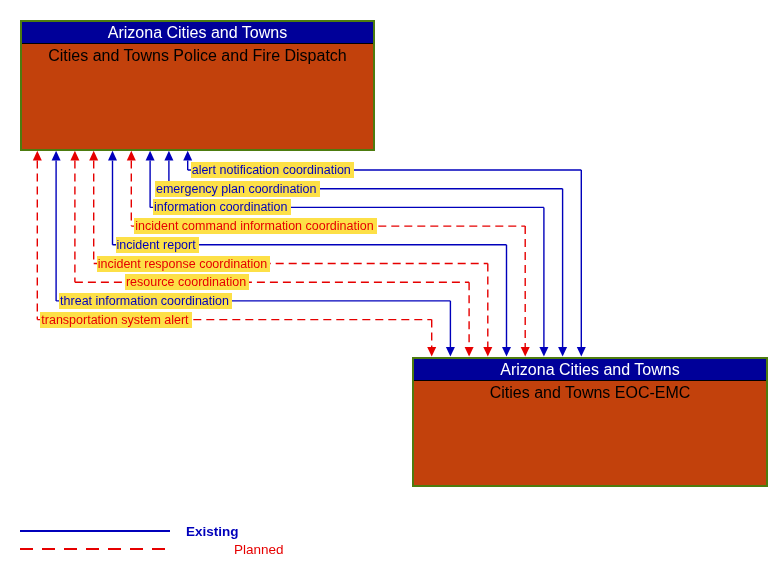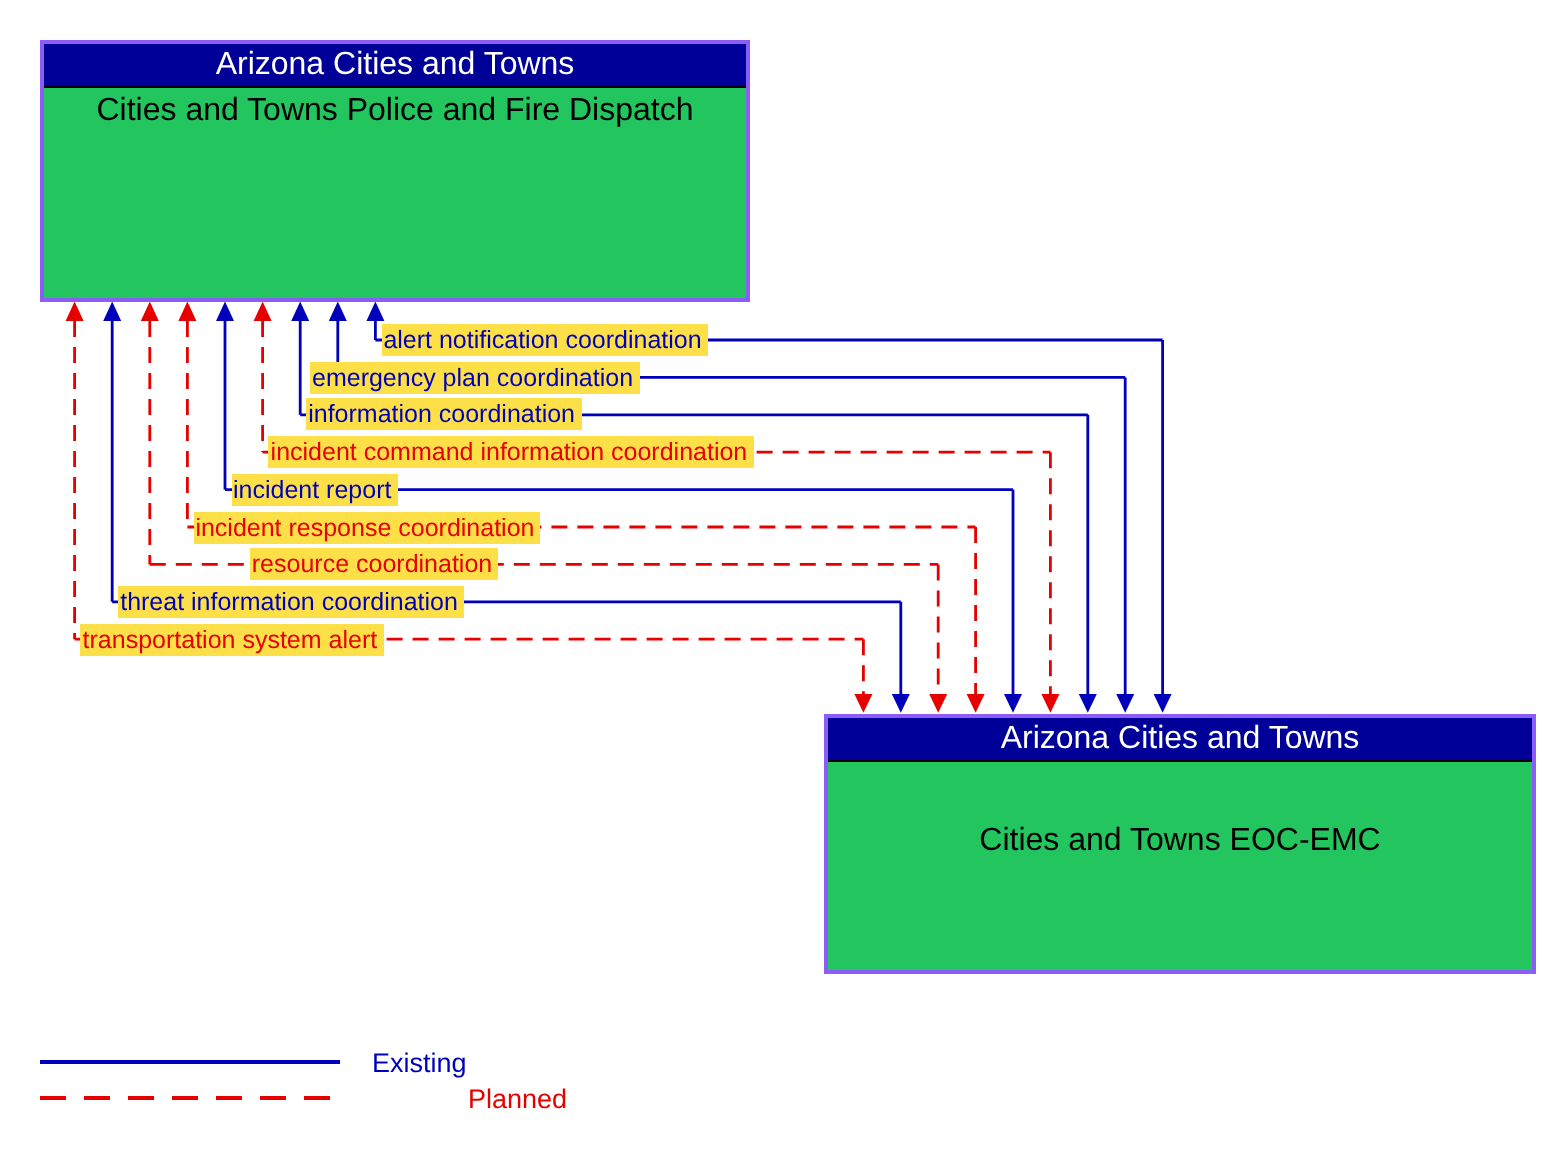--- a/index.html
+++ b/index.html
@@ -2,36 +2,36 @@
 <html><head>
 <meta charset="utf-8">
 <style>
   html,body{margin:0;padding:0;background:#ffffff;}
   .stage{
     position:relative;width:783px;height:579px;background:#ffffff;overflow:hidden;
     font-family:"Liberation Sans","DejaVu Sans",sans-serif;
   }
   #flow-svg{position:absolute;left:0;top:0;z-index:1;}
   .entity-box{
-    position:absolute;z-index:2;background:#22c55e;
-    border:2px solid #8b5cf6;box-sizing:border-box;
+    position:absolute;z-index:2;background:#c2410c;
+    border:2px solid #4d7c0f;box-sizing:border-box;
   }
   .entity-box .hdr{
     height:21px;line-height:21px;text-align:center;
     font-size:16px;border-bottom:1px solid #000000;
     white-space:nowrap;overflow:hidden;
   }
   .entity-box .ttl{
     text-align:center;font-size:16px;line-height:20px;color:#000000;
     padding-top:2px;margin:0 auto;
   }
   #top-box{left:20px;top:20px;width:355px;height:131px;}
   #top-box .ttl{max-width:318px;}
   #bottom-box{left:412px;top:357px;width:356px;height:130px;}
-  #bottom-box .ttl{max-width:330px;margin-top:28px;}
+  #bottom-box .ttl{max-width:330px;}
   .flow-label{
     position:absolute;z-index:3;background:#fde047;
     font-size:12.5px;line-height:16px;height:16px;
     padding:0 3px 0 1px;white-space:nowrap;
   }
   .legend-label{
     position:absolute;z-index:3;font-size:13.5px;line-height:17px;white-space:nowrap;
   }
   #legend-existing-label{left:186px;top:523px;}
   #legend-planned-label{left:186px;top:541px;margin-left:48px;}
@@ -106,16 +106,16 @@
       <span class="flow-label" style="left: 155px; top: 180.7px; color: rgb(0, 0, 187);">emergency plan coordination</span>
       <span class="flow-label" style="left: 153.1px; top: 199.4px; color: rgb(0, 0, 187);">information coordination</span>
       <span class="flow-label" style="left: 134.3px; top: 218.1px; color: rgb(230, 0, 0);">incident command information coordination</span>
       <span class="flow-label" style="left: 115.5px; top: 236.8px; color: rgb(0, 0, 187);">incident report</span>
       <span class="flow-label" style="left: 96.7px; top: 255.5px; color: rgb(230, 0, 0);">incident response coordination</span>
       <span class="flow-label" style="left: 77.9px; top: 274.2px; color: rgb(230, 0, 0); margin-left: 47px;">resource coordination</span>
       <span class="flow-label" style="left: 59.1px; top: 292.9px; color: rgb(0, 0, 187);">threat information coordination</span>
       <span class="flow-label" style="left: 40.3px; top: 311.6px; color: rgb(230, 0, 0);">transportation system alert</span>
     </div>
 
-  <span class="legend-label" id="legend-existing-label" style="color: rgb(0, 0, 187);">Existing</span>
+  <span class="legend-label" id="legend-existing-label" style="color: rgb(0, 0, 187); font-weight: bold;">Existing</span>
   <span class="legend-label" id="legend-planned-label" style="color: rgb(230, 0, 0);">Planned</span>
 
 </div>
 
 </body></html>

